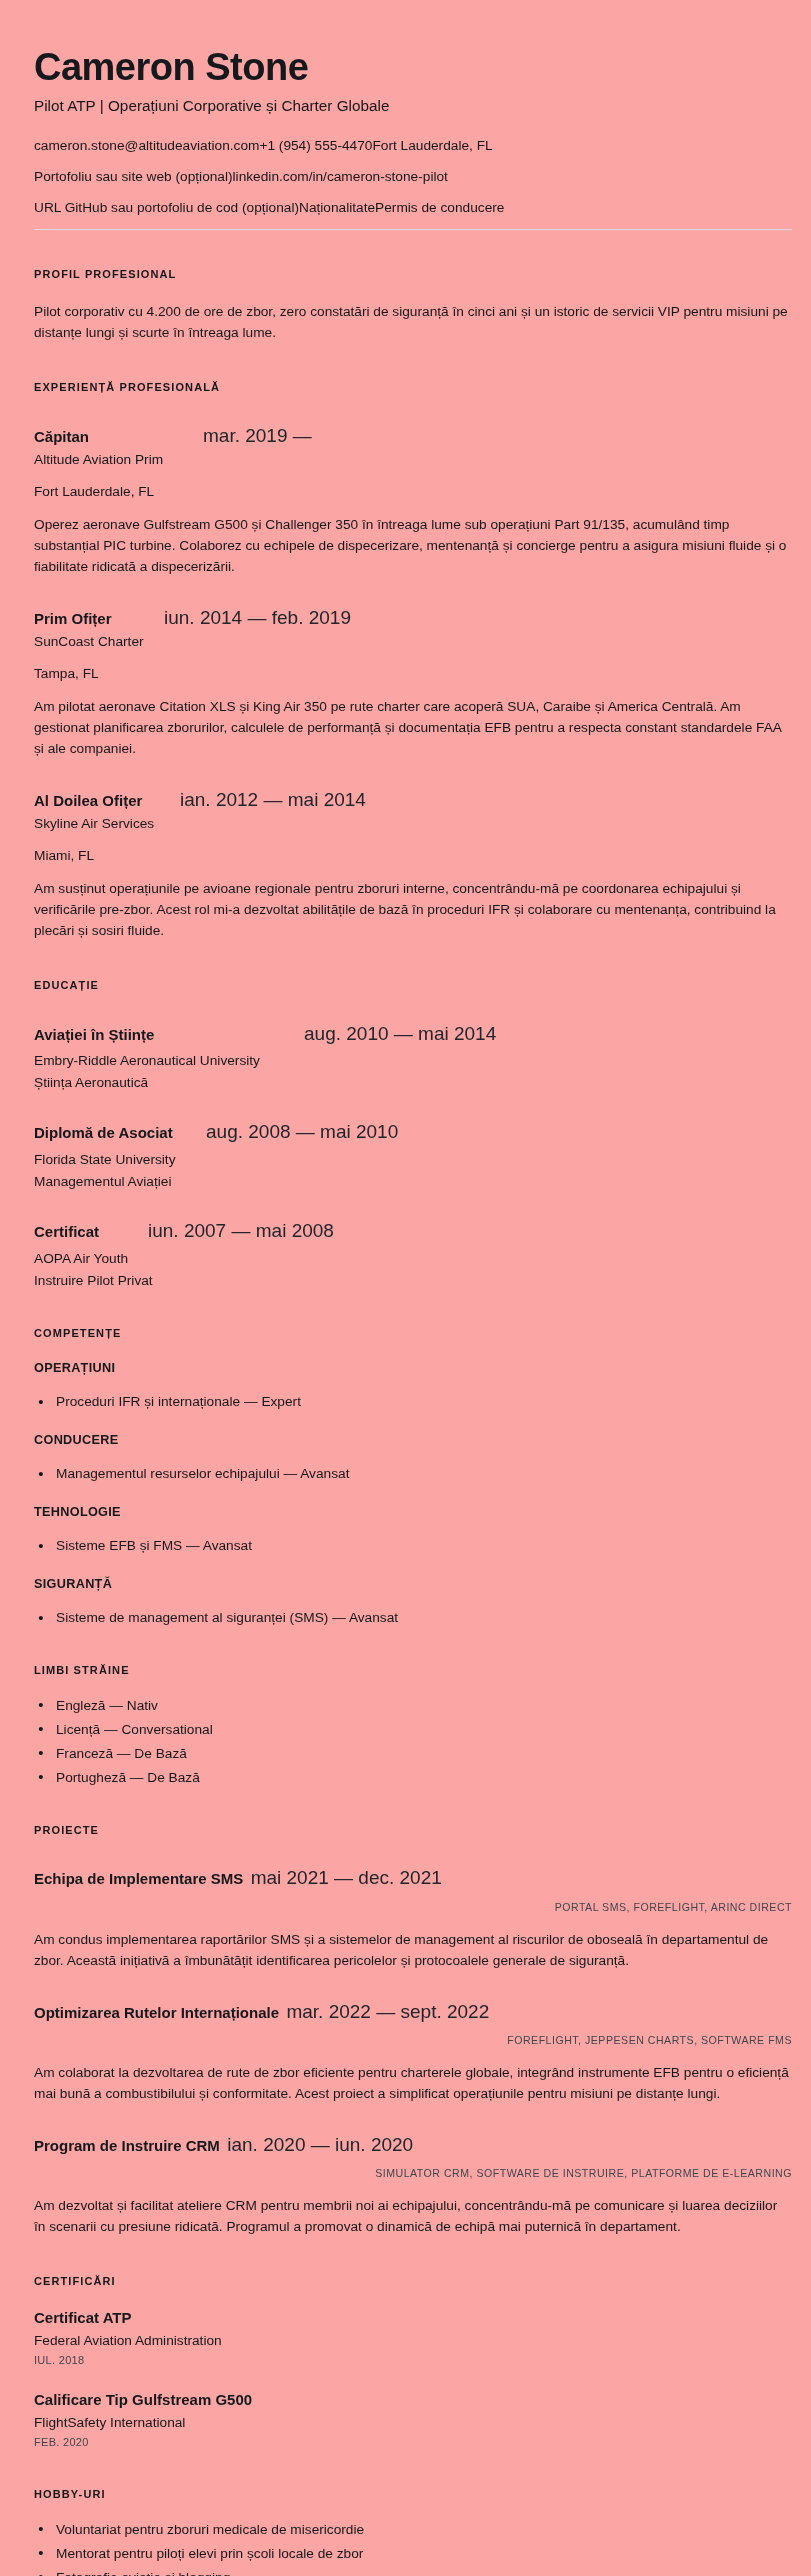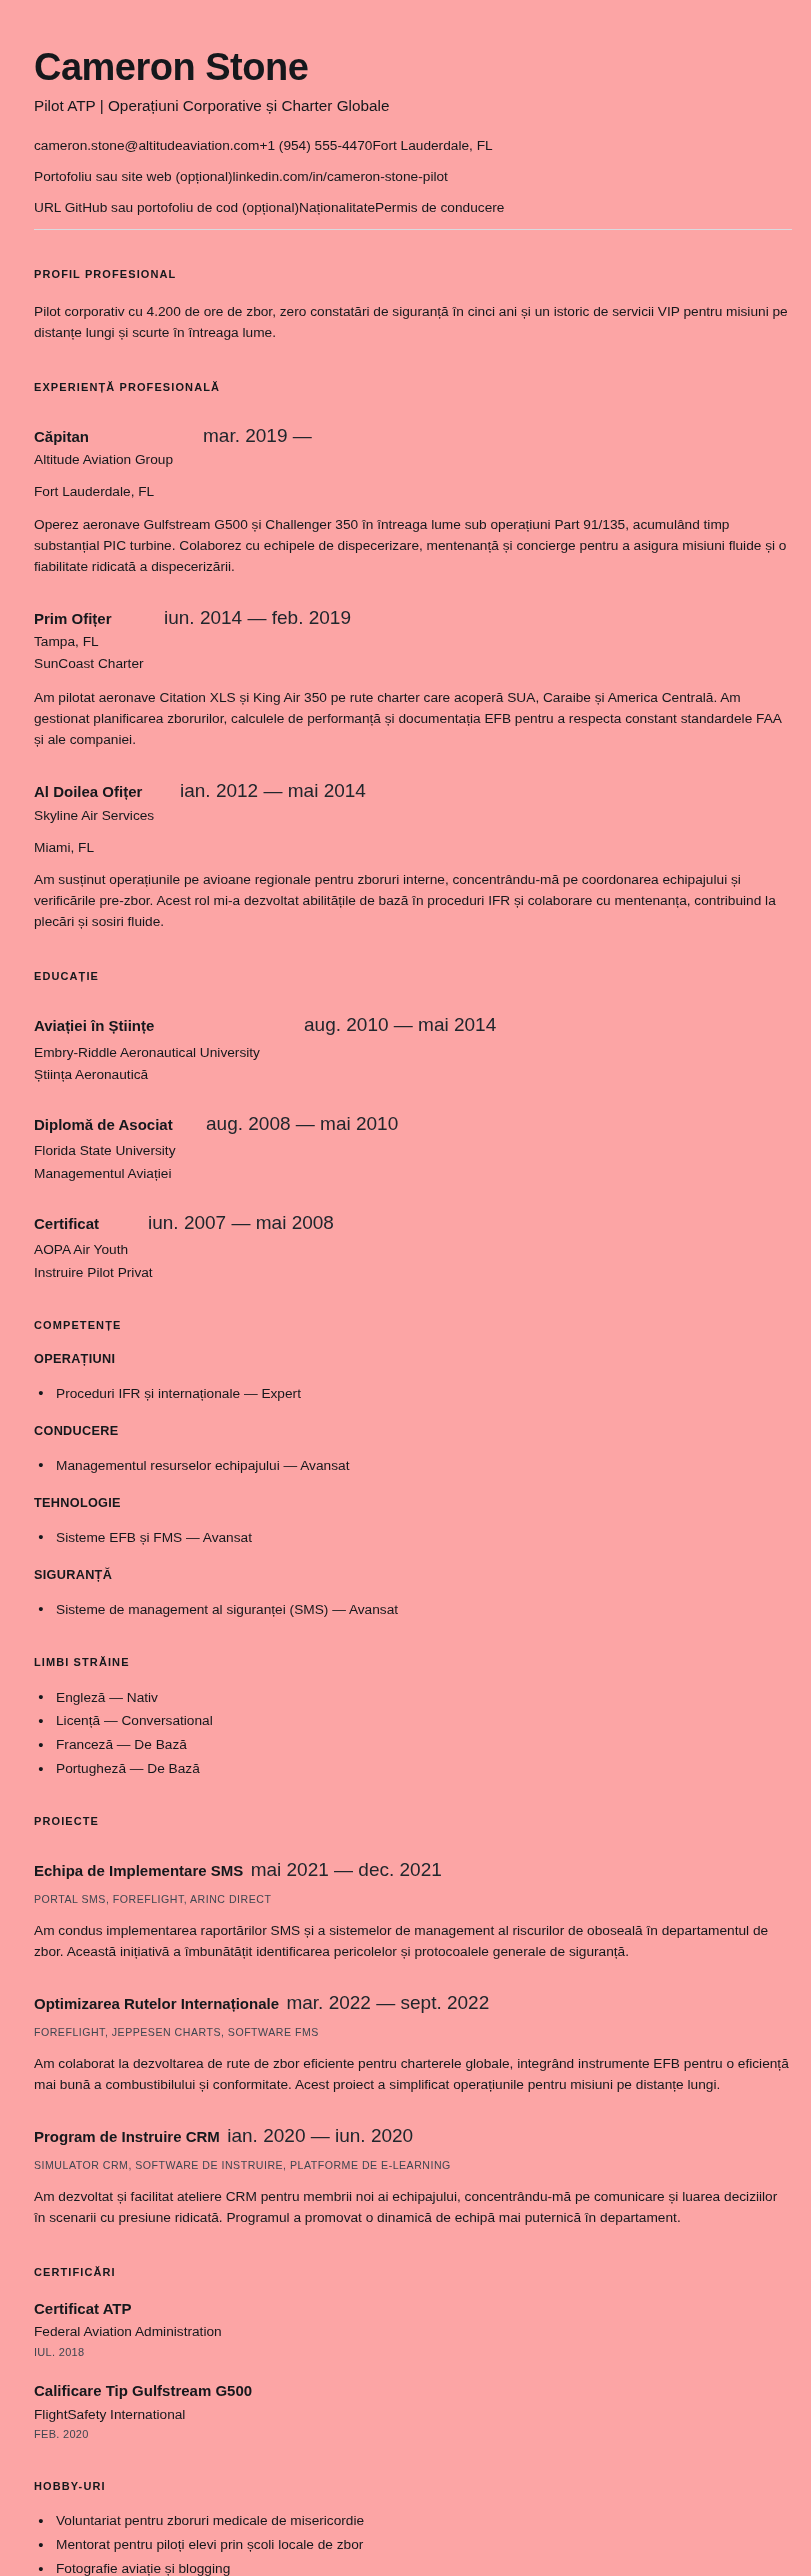--- a/index.html
+++ b/index.html
@@ -30,21 +30,21 @@
   .w320{min-width:169px}.w246{min-width:130px}.w276{min-width:146px}
   .w511{min-width:270px}.w326{min-width:172px}.w216{min-width:114px}
   .meta{font-size:13.7px;line-height:17px;margin:5.3px 0 15px;}
   .meta.tight{margin:8.5px 0 4.8px;}
   .meta.last{margin-bottom:0;}
   .para{font-size:13.7px;line-height:21px;margin:13.7px 0 0;max-width:759px;}
   
   .proj .erow{gap:7.4px;}
   .stack{
     font-size:10.6px;line-height:13.2px;letter-spacing:0.5px;color:#3f4650;
-    text-transform:uppercase;margin:12.7px 0 0;
+    text-transform:uppercase;margin:12.7px 0 0;text-align:right;
   }
   .proj .para{margin-top:14.3px;}
   .proj{margin-bottom:19px;}
   
   .cert .meta{margin:5.3px 0 5.3px;}
   .cert-date{font-size:11px;line-height:13.7px;color:#3f4650;letter-spacing:0.3px;margin:0 0 20px;}
   .cert:last-child .cert-date{margin-bottom:8px;}
   
   .skill-group{margin:0 0 21.7px;}
   .skill-group:last-child{margin-bottom:0;}
@@ -77,32 +77,32 @@
   </section>
 
   <section class="section">
     <h2 class="section-heading">EXPERIENȚĂ PROFESIONALĂ</h2>
 
     <div class="entry">
       <div class="erow">
         <span class="etitle w320">Căpitan</span>
         <span class="edate">mar. 2019 —</span>
       </div>
-      <div class="meta">Altitude Aviation Group</div>
+      <div class="meta">Altitude Aviation Prim</div>
       <div class="meta last">Fort Lauderdale, FL</div>
       <p class="para">Operez aeronave Gulfstream G500 și Challenger 350 în întreaga lume sub operațiuni Part 91/135, acumulând timp substanțial PIC turbine. Colaborez cu echipele de dispecerizare, mentenanță și concierge pentru a asigura misiuni fluide și o fiabilitate ridicată a dispecerizării.</p>
     </div>
 
     <div class="entry">
       <div class="erow">
         <span class="etitle w246">Prim Ofițer</span>
         <span class="edate">iun. 2014 — feb. 2019</span>
       </div>
+      <div class="meta">SunCoast Charter</div>
       <div class="meta last">Tampa, FL</div>
-      <div class="meta">SunCoast Charter</div>
       <p class="para">Am pilotat aeronave Citation XLS și King Air 350 pe rute charter care acoperă SUA, Caraibe și America Centrală. Am gestionat planificarea zborurilor, calculele de performanță și documentația EFB pentru a respecta constant standardele FAA și ale companiei.</p>
     </div>
 
     <div class="entry">
       <div class="erow">
         <span class="etitle w276">Al Doilea Ofițer</span>
         <span class="edate">ian. 2012 — mai 2014</span>
       </div>
       <div class="meta">Skyline Air Services</div>
       <div class="meta last">Miami, FL</div>

